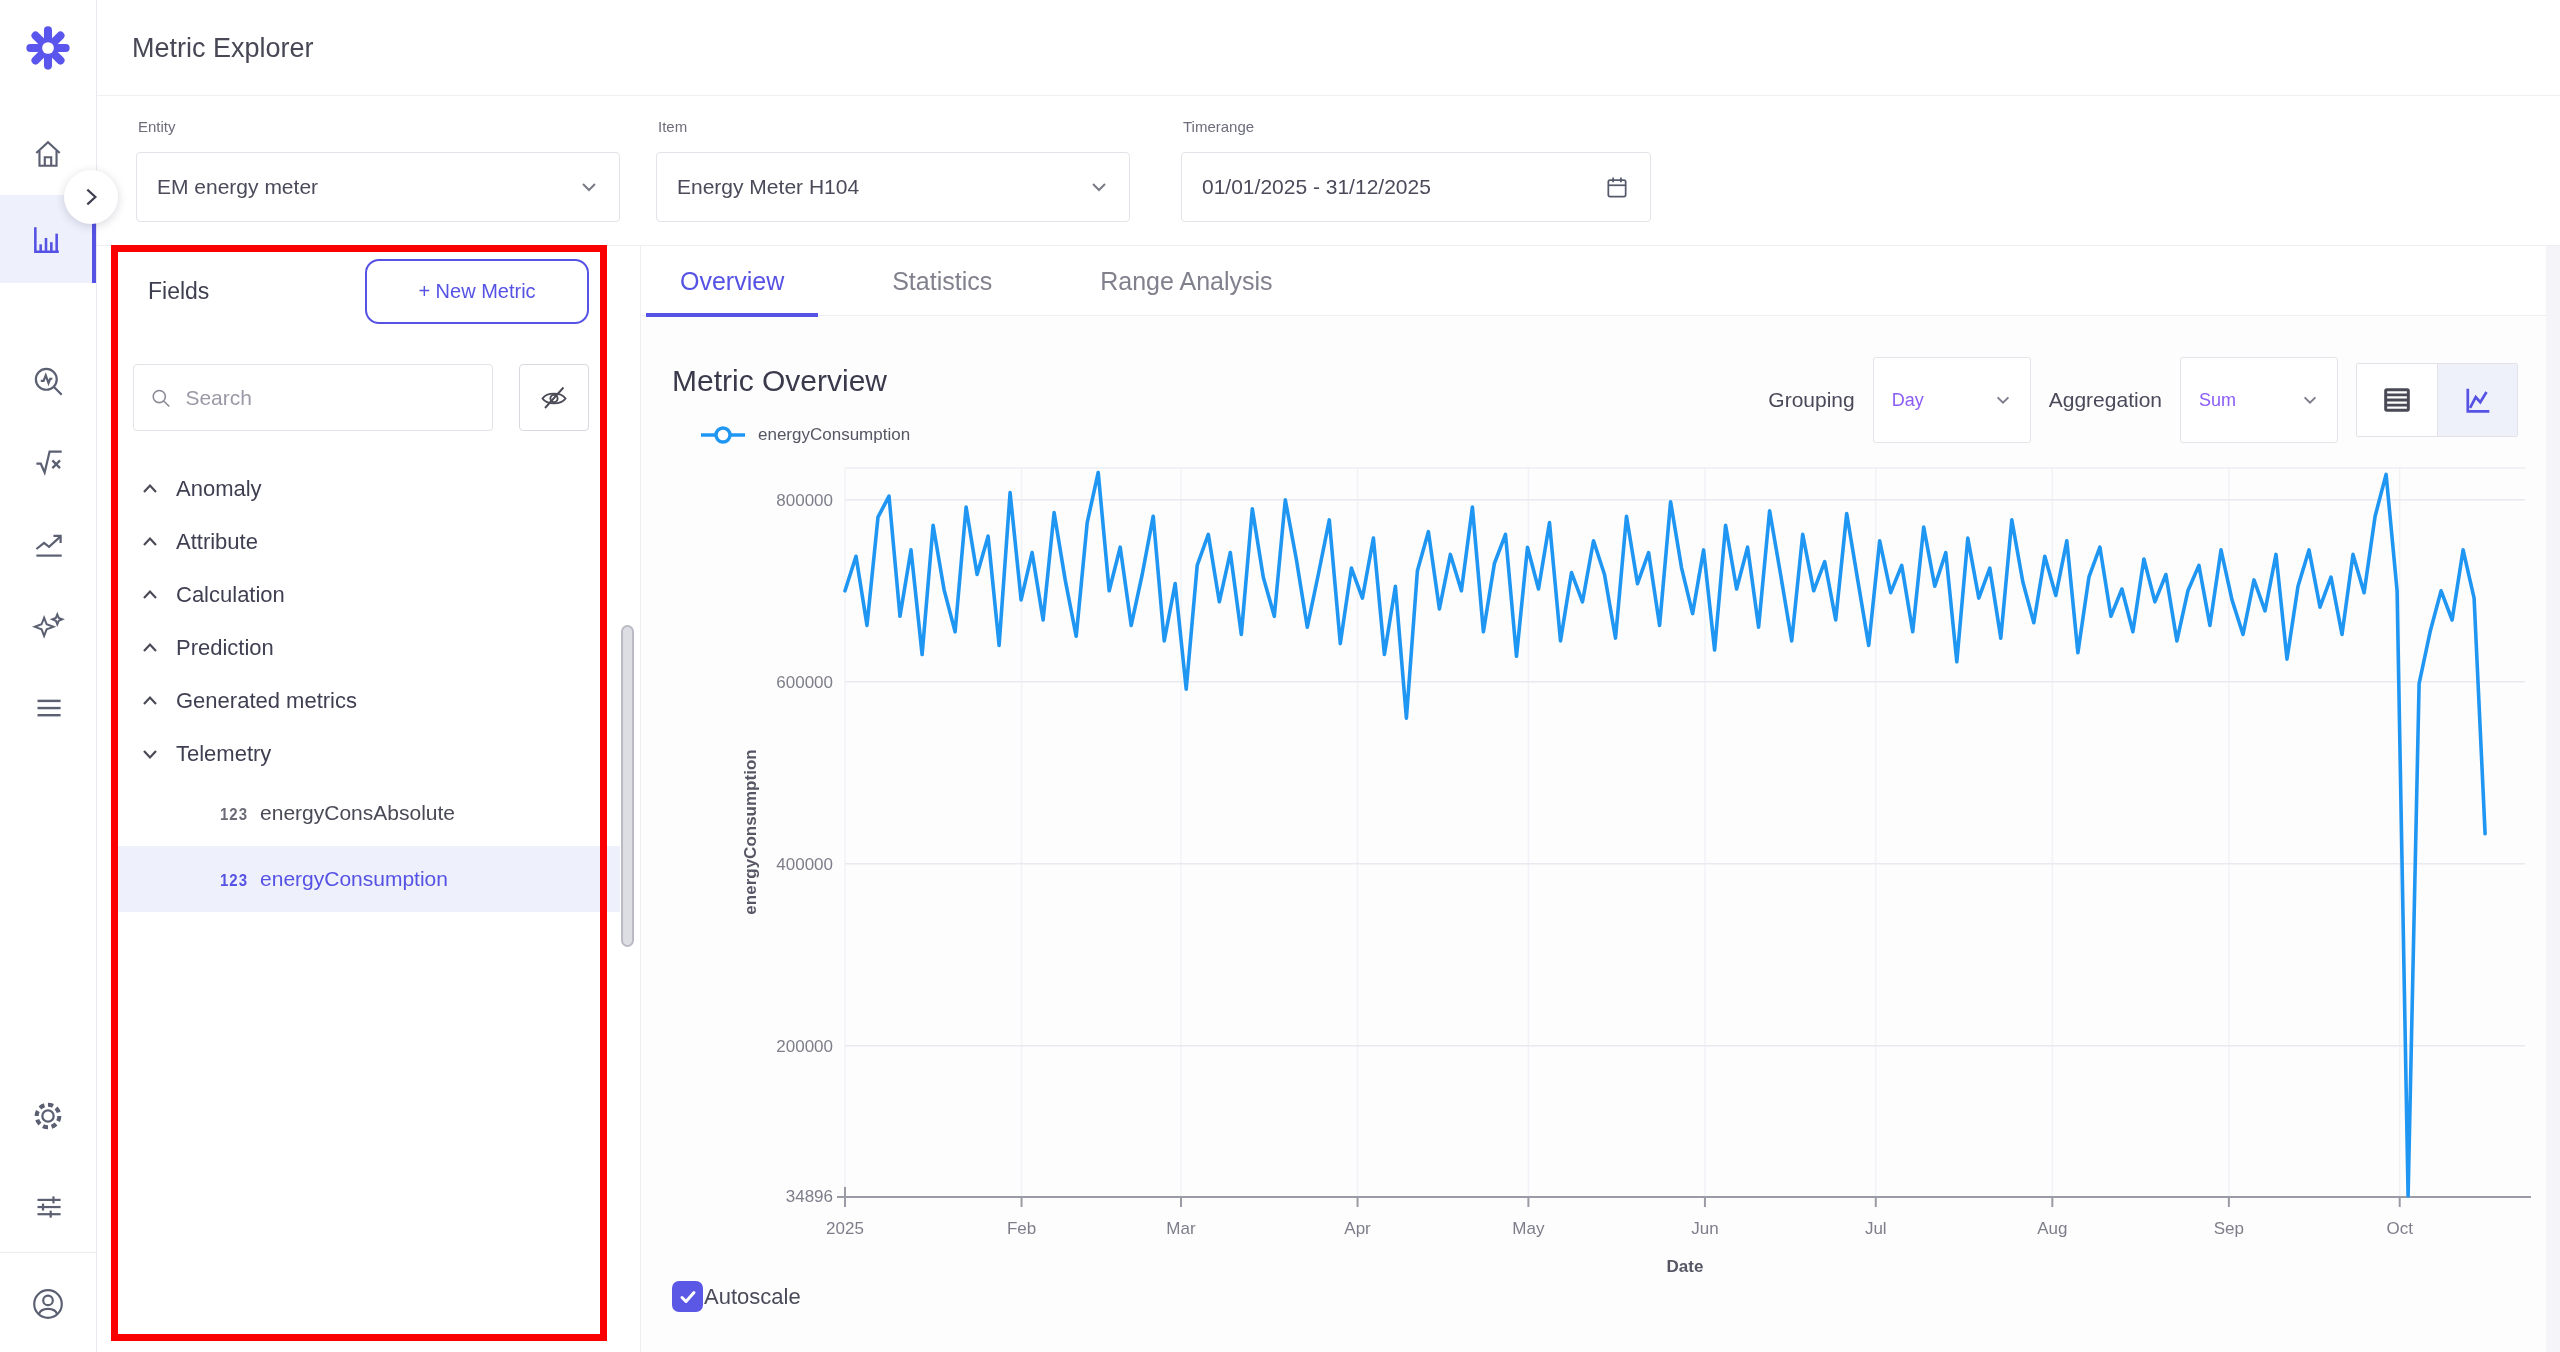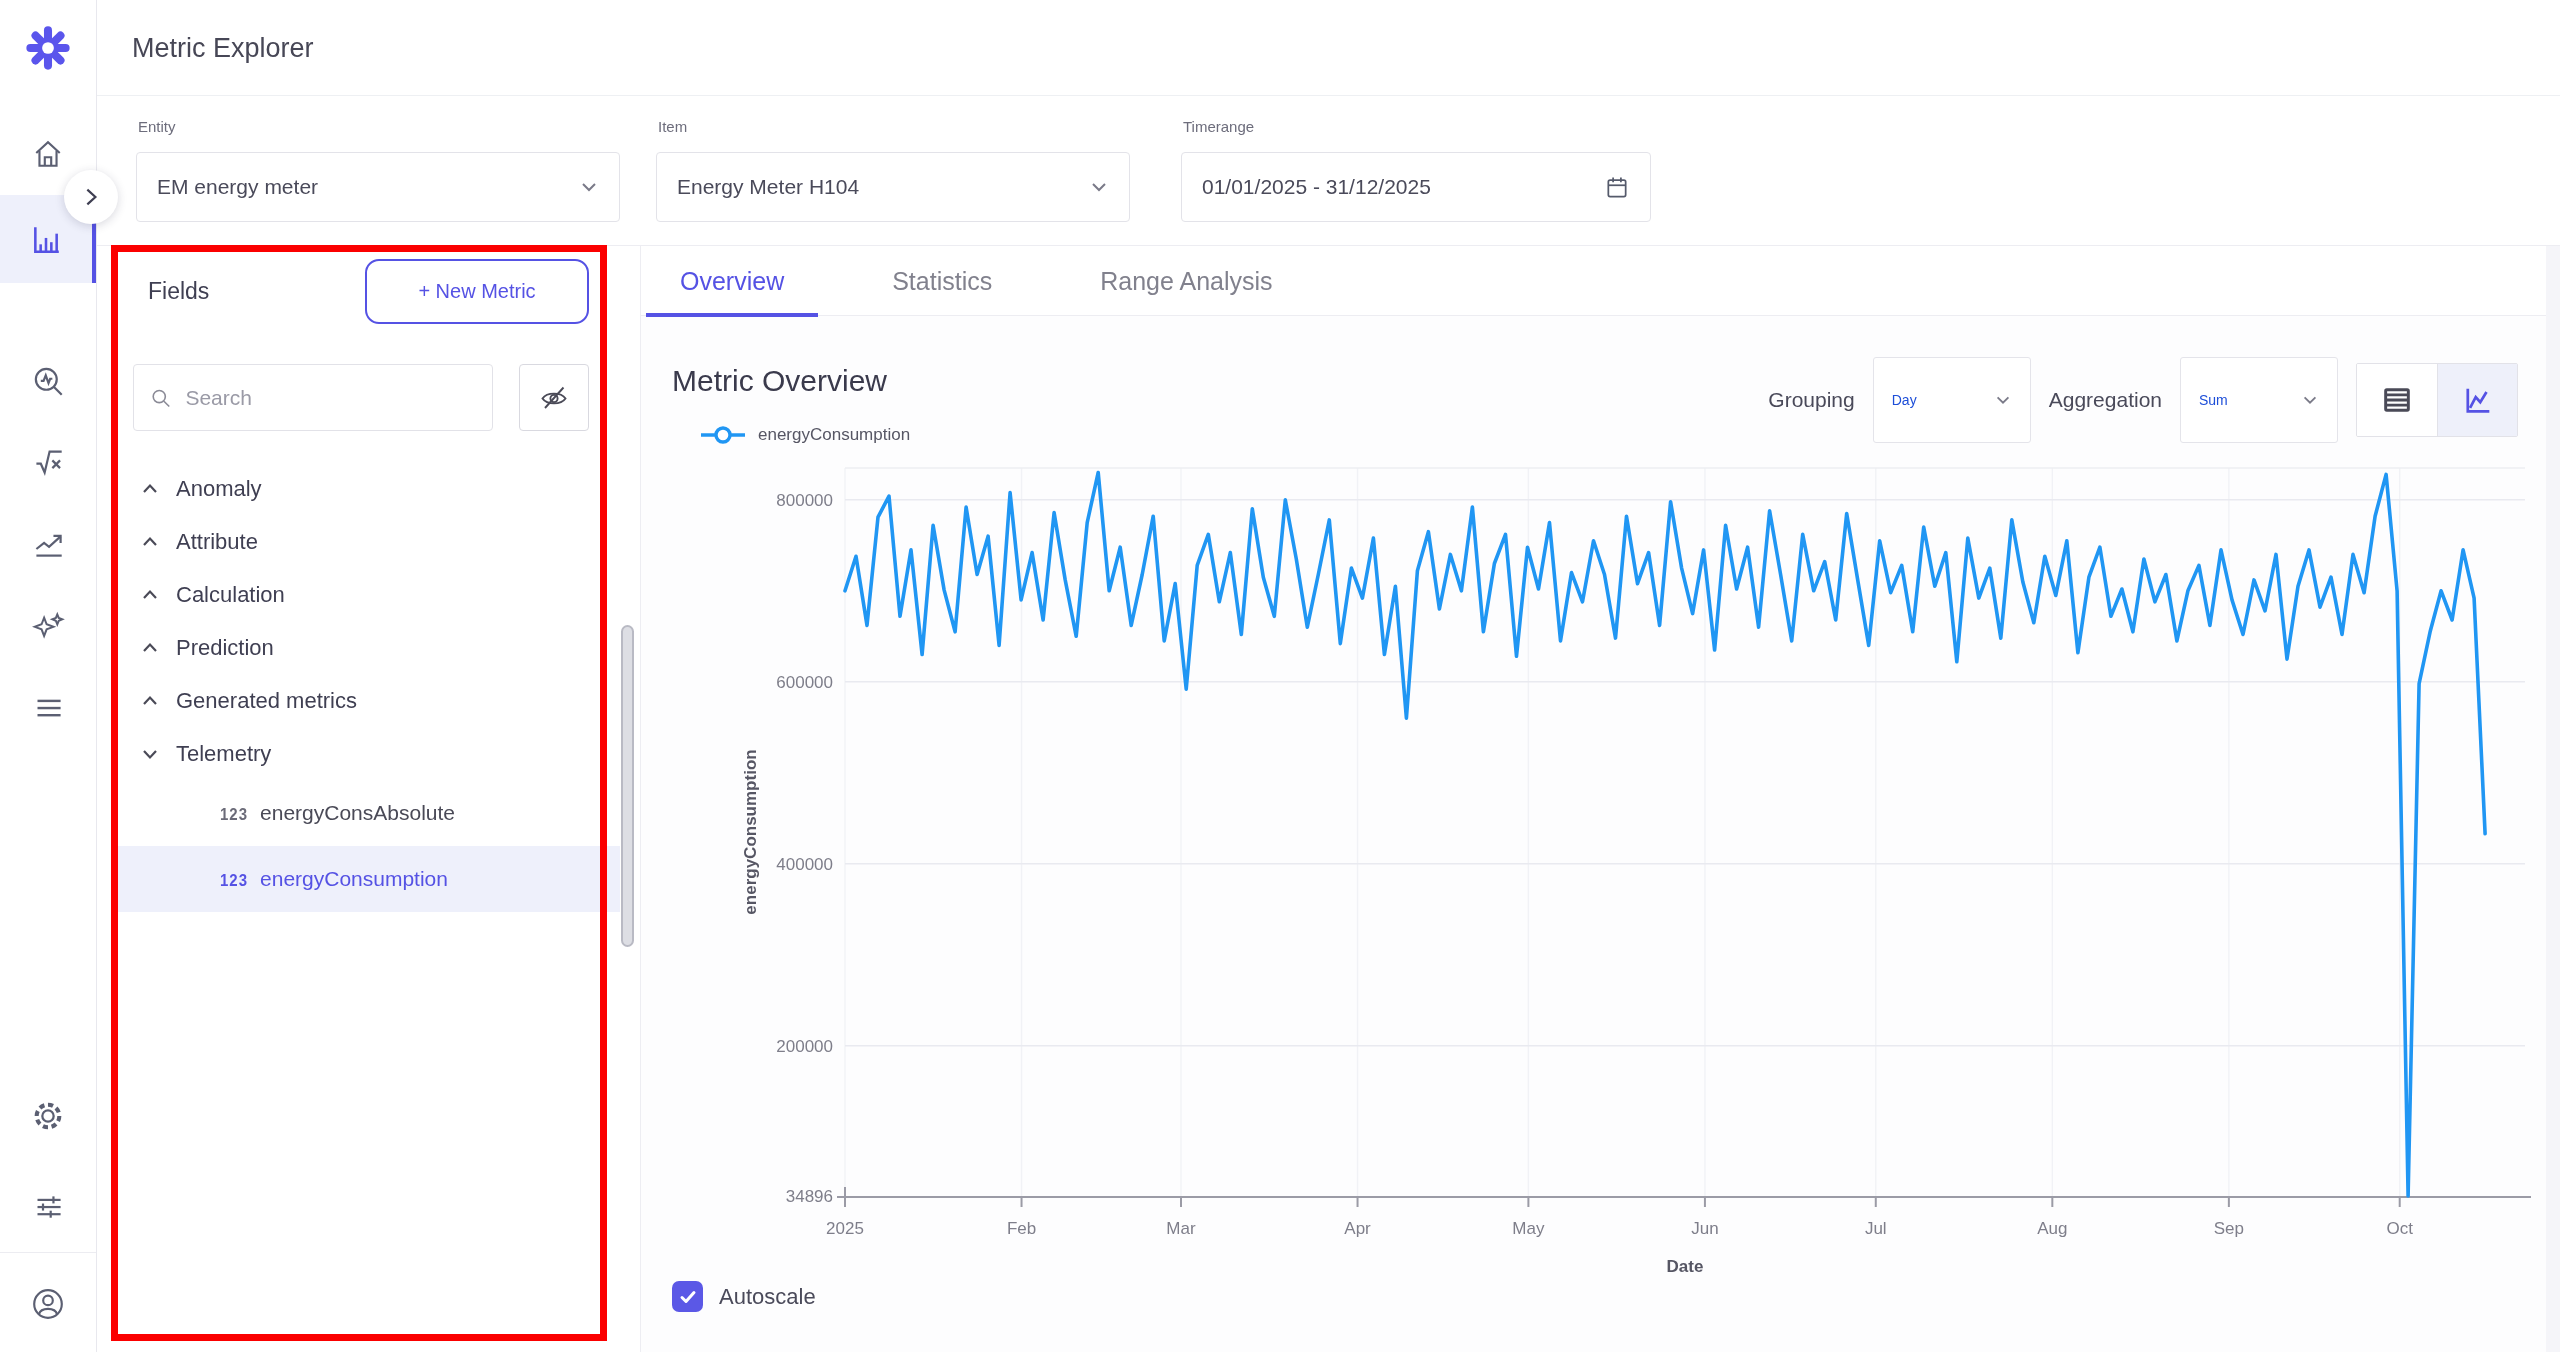--- a/index.html
+++ b/index.html
@@ -53,28 +53,28 @@
   .item-row.selected { background:#eef0fb; color:#5552e4; }
   .item-row.selected .num-ic { color:#5552e4; }
   .panel-scrollbar { left:621px; top:625px; width:13px; height:322px; border:2px solid #b9bac4; background:#dddee4; border-radius:7px; cursor:pointer; }
 
   
   .metric-heading { left:672px; top:364px; font-size:30px; font-weight:500; color:#3a3a4c; }
   .legend { left:700px; top:424px; display:flex; align-items:center; gap:12px; cursor:pointer; }
   .legend .txt { font-size:17px; color:#565664; }
   .controls { right:42px; top:357px; display:flex; align-items:center; gap:18px; }
   .ctl-label { font-size:21px; color:#4a4a5a; }
-  .ctl-select { width:158px; height:86px; border:1px solid #e4e4ea; border-radius:3px; background:#fff; display:flex; align-items:center; padding:0 18px; font-size:14px; color:#1d4ed8; justify-content:space-between; cursor:pointer; }
+  .ctl-select { width:158px; height:86px; border:1px solid #e4e4ea; border-radius:3px; background:#fff; display:flex; align-items:center; padding:0 18px; font-size:18px; color:#8b5cf6; justify-content:space-between; cursor:pointer; }
   .toggle-group { display:flex; border:1px solid #e2e2e8; border-radius:2px; overflow:hidden; height:74px; }
   .toggle-btn { width:80px; display:flex; align-items:center; justify-content:center; background:#fff; cursor:pointer; }
   .toggle-btn.active { background:#eef0fa; }
   .toggle-btn + .toggle-btn { border-left:1px solid #e2e2e8; }
 
   
-  .autoscale { left:672px; top:1281px; display:flex; align-items:center; gap:16px; cursor:pointer; }
+  .autoscale { left:672px; top:1281px; display:flex; align-items:center; gap:1px; cursor:pointer; }
   .checkbox { width:31px; height:31px; border-radius:7px; background:#5b58e6; display:flex; align-items:center; justify-content:center; }
   .autoscale .txt { font-size:22px; color:#4a4a5a; }
 
   
   .highlight-box { left:111px; top:245px; width:496px; height:1096px; border:7px solid #fb0000; z-index:20; pointer-events:none; }
 
   .page-scroll-track { left:2546px; top:246px; width:14px; height:1106px; background:#f5f5f9; }
 </style>
 </head>
 <body>

